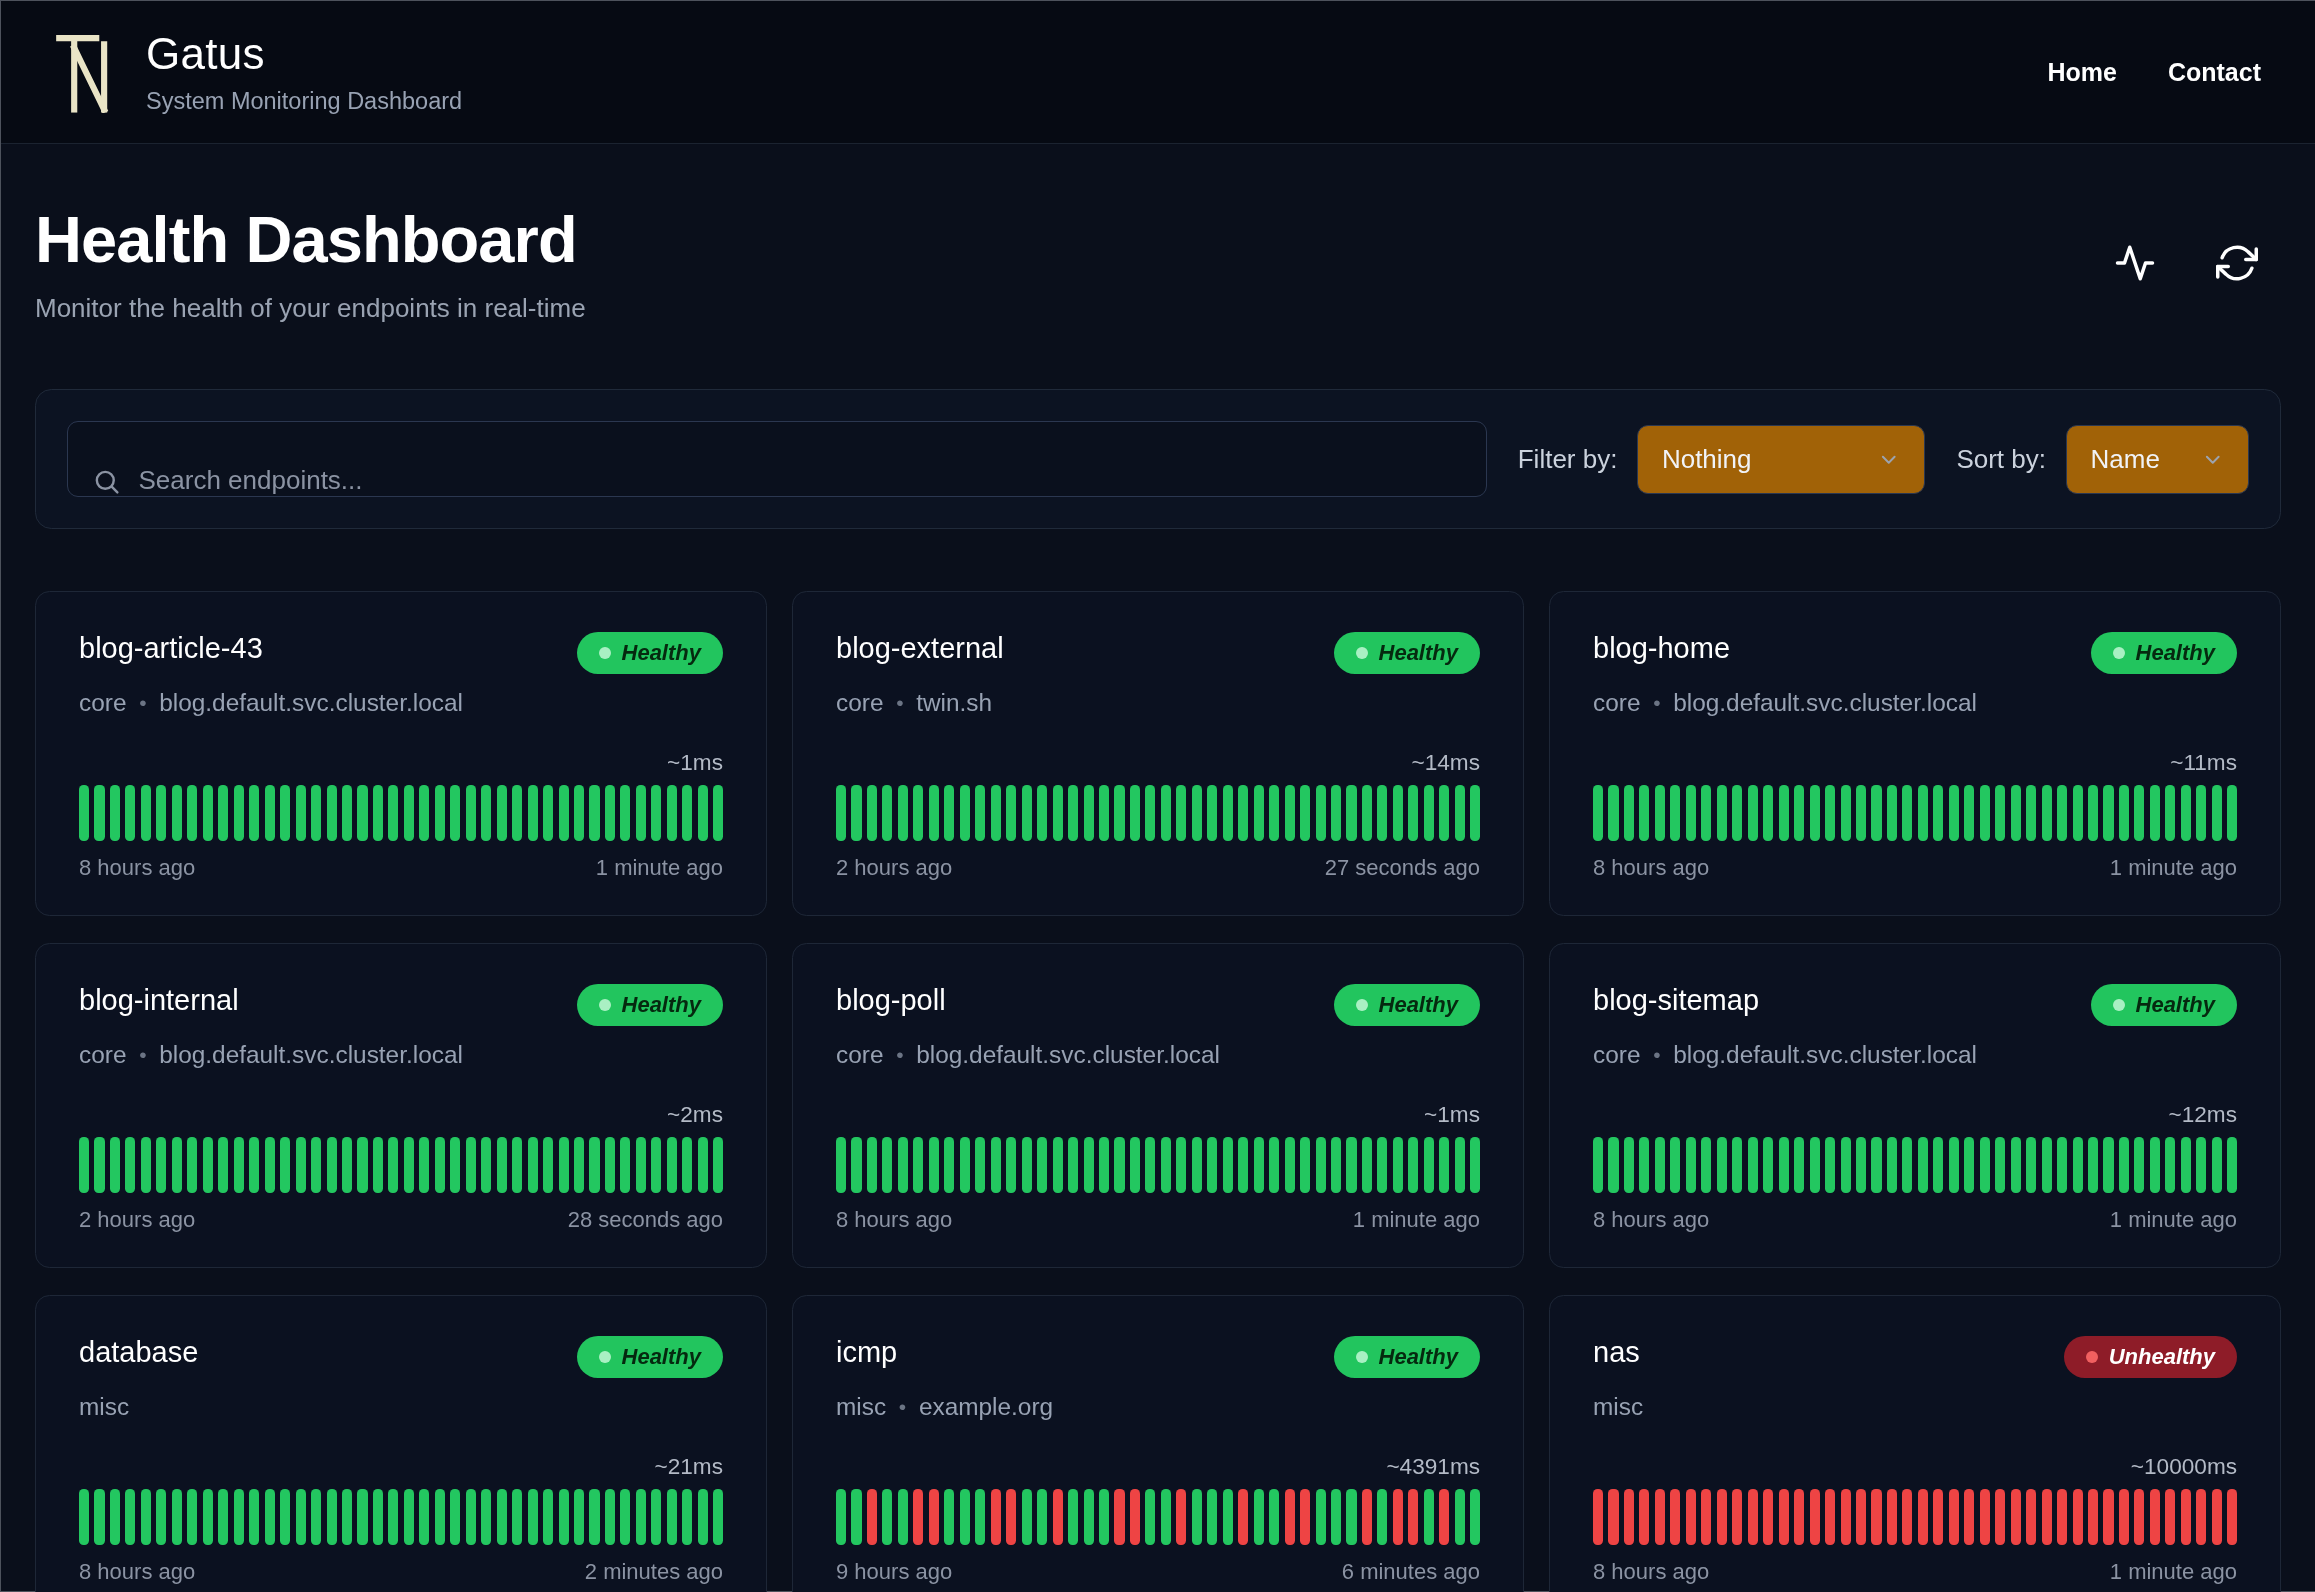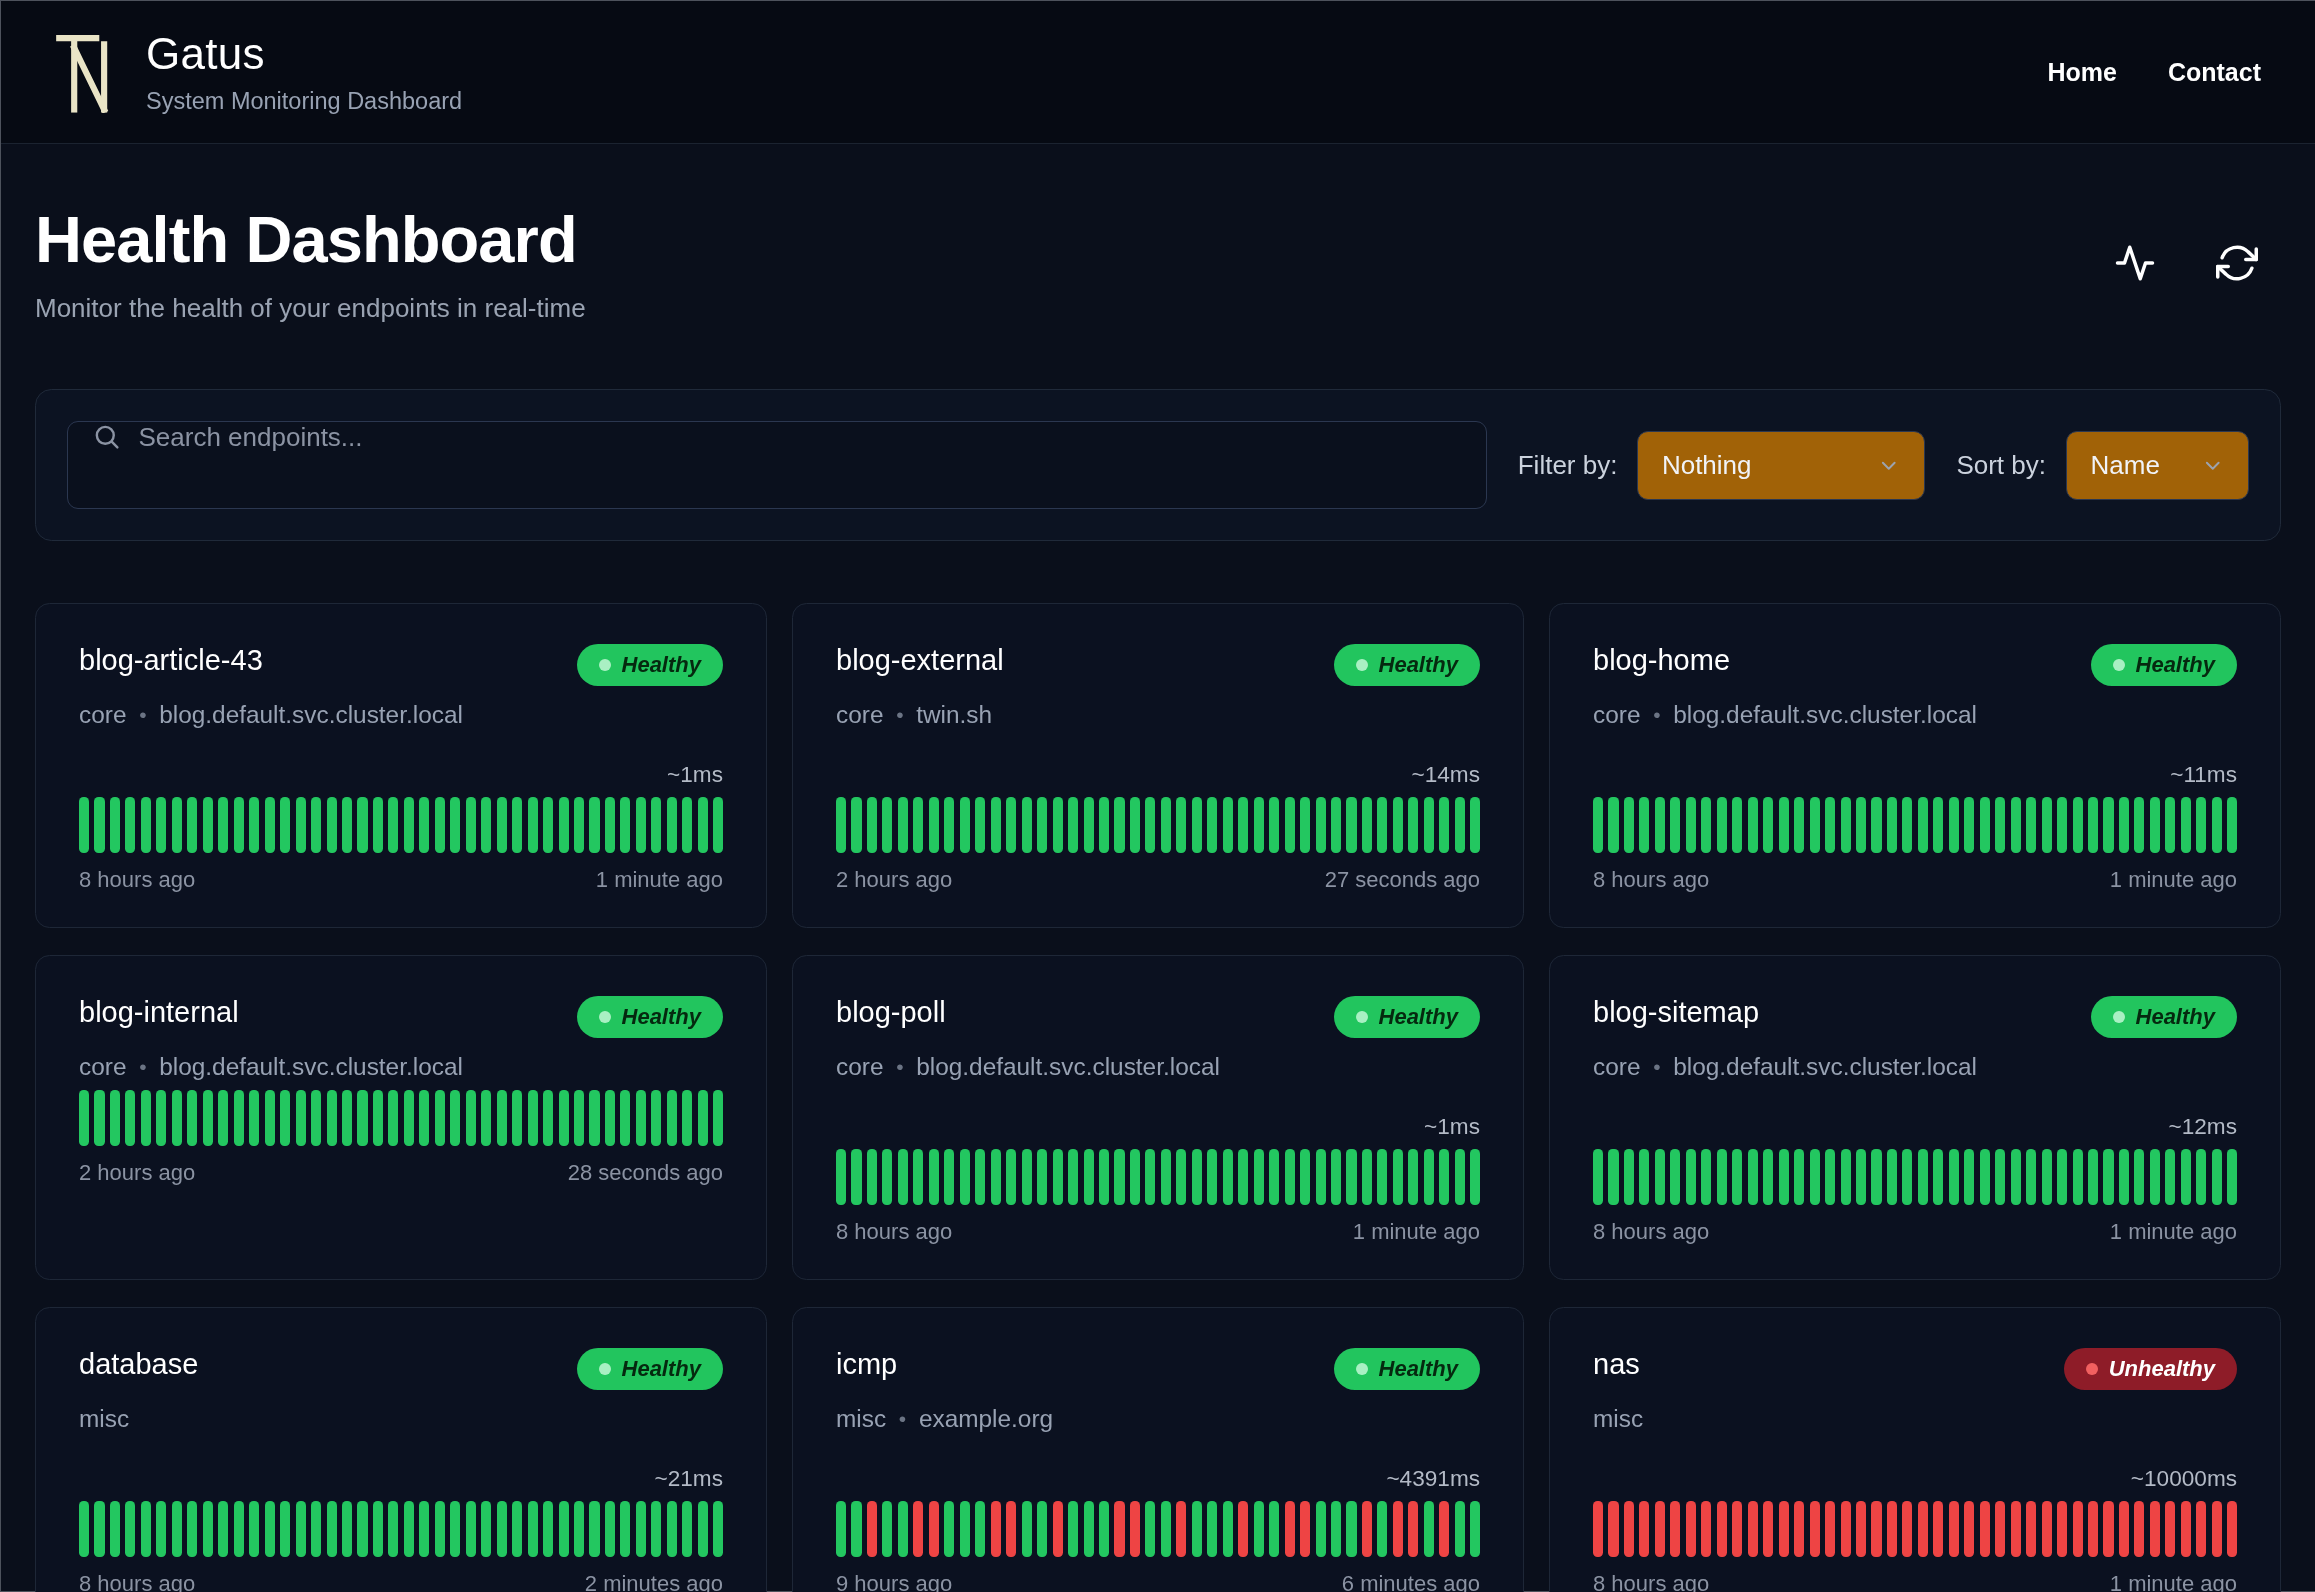--- a/index.html
+++ b/index.html
@@ -38,22 +38,22 @@
   
   .toolbar {
     margin-top:65px;
     background:#0c1322;
     border:0.9px solid #202a3a;
     border-radius:16.3px;
     padding:31px;
     display:flex; align-items:center; gap:31px;
   }
   .search-box {
-    flex:1; display:flex; align-items:flex-start; gap:18px;
-    height:88px; background:#0a101d;
+    flex:1; display:flex; align-items:flex-end; gap:18px;
+    height:76px; background:#0a101d;
     border:0.9px solid #2b3750; border-radius:11px;
     padding:0 23.5px;
   }
   .search-box input {
     flex:1; background:transparent; border:none; outline:none;
     color:#e5e9f0; font-size:26px; font-family:inherit;
   }
   .search-box input::placeholder { color:#8b93a3; }
   .filter-group { display:flex; align-items:center; gap:20px; }
   .filter-label { font-size:26px; color:#cbd2dd; white-space:nowrap; }
@@ -373,20 +373,21 @@
           <div class="badge healthy">
             <span class="dot"></span>
             <span>Healthy</span>
           </div>
         </div>
         <div class="card-sub">
           <span>core</span>
           <span class="sep">•</span>
           <span>blog.default.svc.cluster.local</span>
         </div>
+        <div class="latency">~2ms</div>
         <div class="bars">
             <div class="bar up"></div>
             <div class="bar up"></div>
             <div class="bar up"></div>
             <div class="bar up"></div>
             <div class="bar up"></div>
             <div class="bar up"></div>
             <div class="bar up"></div>
             <div class="bar up"></div>
             <div class="bar up"></div>

